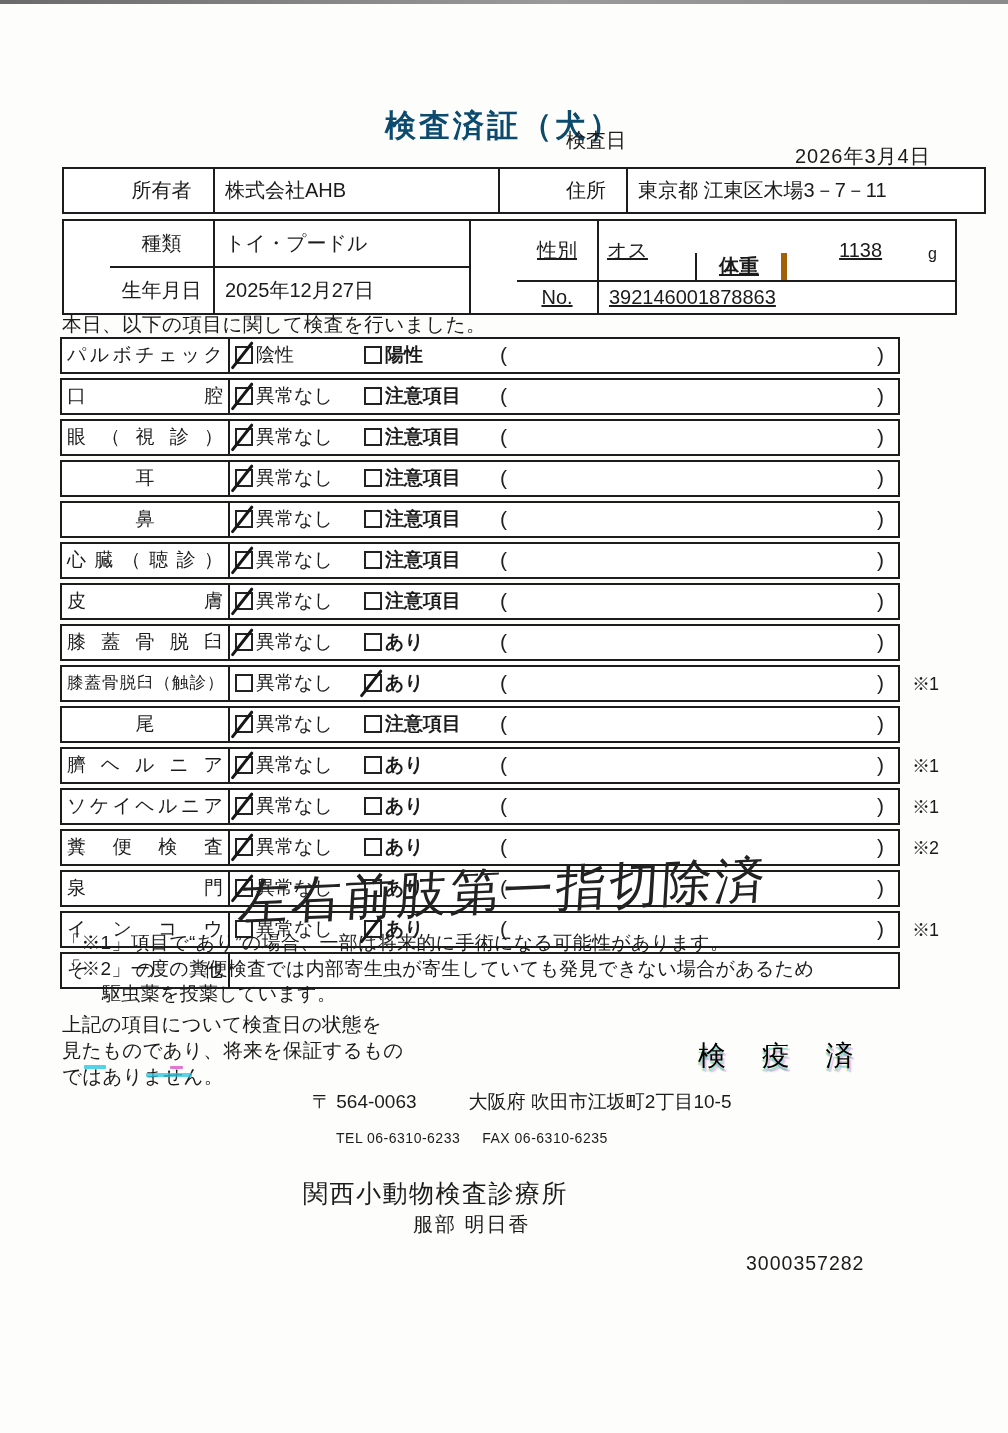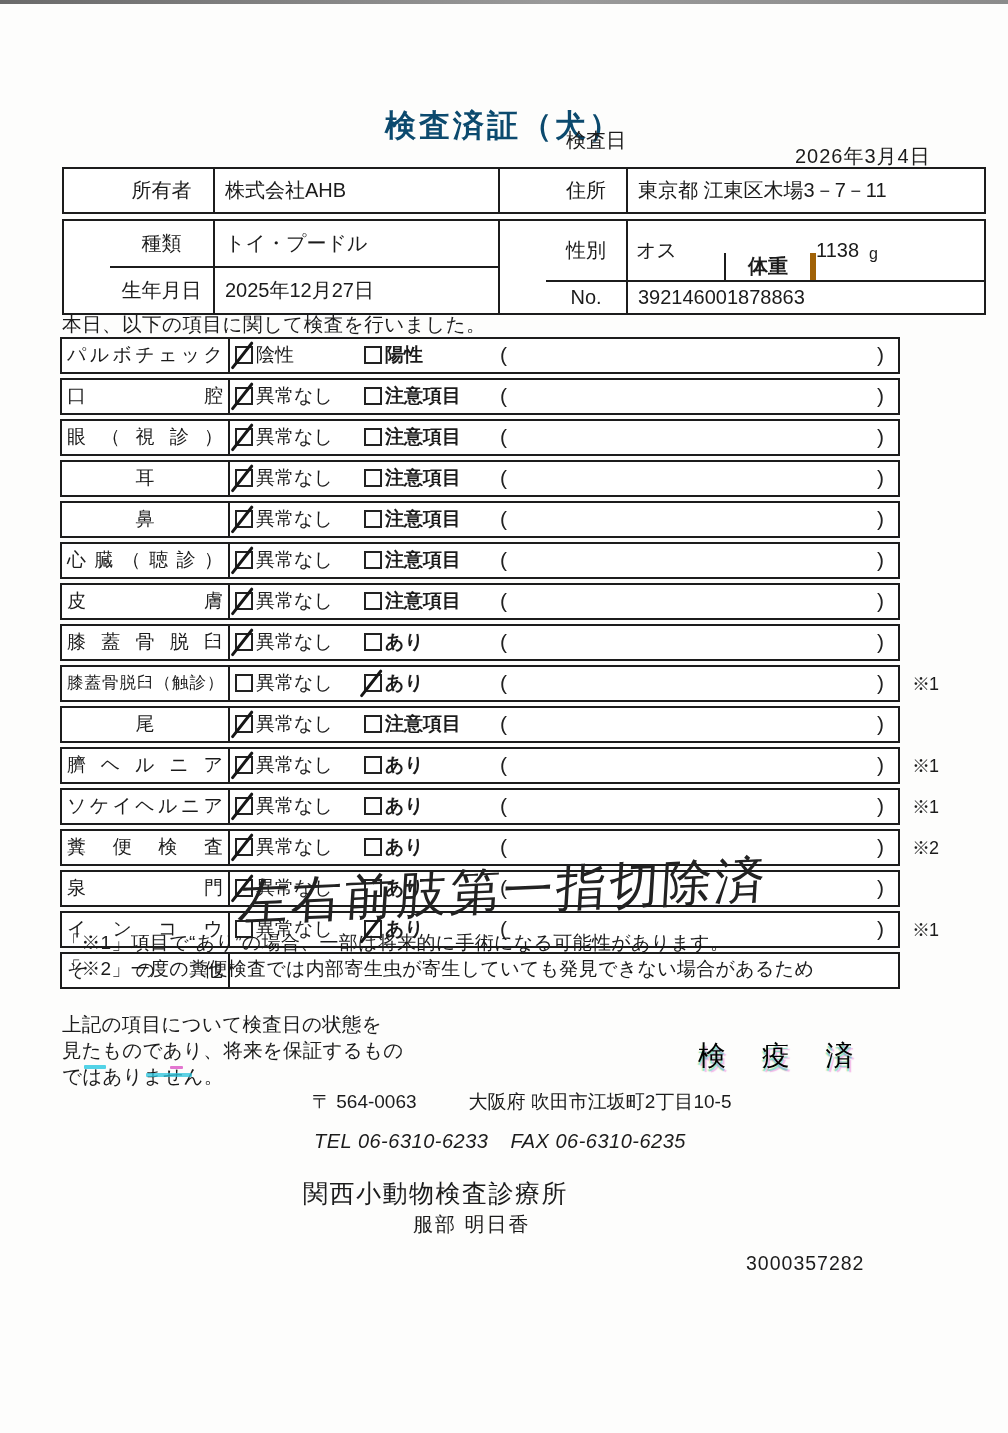--- a/index.html
+++ b/index.html
@@ -19,28 +19,28 @@
   .exam-date-value{left:795px;top:143px;font-size:20px;letter-spacing:1px;}
 
   
   .hbox{border:2.5px solid #1c1c1c;display:flex;align-items:stretch;background:#fff;padding-left:46px;}
   .hcell{display:flex;align-items:center;font-size:20px;}
   .hlabel{justify-content:center;border-right:2px solid #1c1c1c;}
   .hvalue{padding-left:10px;}
   .owner-box{left:62px;top:167px;width:426px;height:43px;}
   .addr-box{left:498px;top:167px;width:438px;height:43px;}
   .pet-box{left:62px;top:219px;width:426px;height:92px;flex-direction:column;}
-  .pet-right-box{left:498px;top:219px;width:438px;height:92px;flex-direction:column;}
+  .pet-right-box{left:469px;top:219px;width:438px;height:92px;flex-direction:column;text-decoration:underline;}
   .hrow{display:flex;flex:1;align-items:stretch;}
   .hrow+.hrow{border-top:2px solid #1c1c1c;}
   .w103{width:103px;}
   .w80{width:80px;}
   .weight-label{font-weight:bold;justify-content:center;border-left:2px solid #1c1c1c;border-right:6px solid #a16207;width:84px;margin-top:32px;}
   .sex-value{width:88px;padding-left:8px;}
-  .weight-value{flex:1;padding-right:18px;}
+  .weight-value{flex:1;justify-content:flex-end;padding-right:18px;gap:36px;}
   .weight-unit{font-size:16px;margin-left:10px;position:relative;top:3px;}
 
   .intro-line{left:62px;top:311px;font-size:19.5px;letter-spacing:0.5px;}
 
   
   .checklist{left:60px;top:337px;width:840px;}
   .crow{position:relative;height:33px;border:2px solid #1c1c1c;
     margin-bottom:4px;display:flex;align-items:stretch;background:#fff;}
   .clabel{width:168px;border-right:2px solid #1c1c1c;
     font-size:19px;line-height:31px;padding:0 5px;box-sizing:border-box;
@@ -75,21 +75,21 @@
   .a-cyan1{left:84px;top:1065px;width:22px;height:4px;background:rgba(40,200,225,0.8);}
   .a-cyan2{left:146px;top:1073px;width:46px;height:3.5px;background:rgba(40,195,220,0.75);}
   .a-mag1{left:170px;top:1066px;width:13px;height:3px;background:rgba(215,60,190,0.7);}
 
   .stamp{left:698px;top:1037px;font-size:28px;letter-spacing:14px;color:#000000;
     text-shadow:0 3px 1px rgba(0,205,225,0.45), 2px 4px 1px rgba(225,30,190,0.30),
       -1px 3px 1px rgba(240,220,40,0.35);}
 
   .postal-line{left:312px;top:1089px;font-size:19px;}
   .postal-line .gap{display:inline-block;width:52px;}
-  .tel-line{left:314px;top:1130px;font-size:20px;letter-spacing:0.5px;font-style:italic;}
+  .tel-line{left:336px;top:1130px;font-size:14px;letter-spacing:0.5px;}
   .tel-line .gap{display:inline-block;width:22px;}
   .clinic-name{left:303px;top:1177px;font-size:25px;letter-spacing:1.5px;}
   .vet-name{left:413px;top:1211px;font-size:20px;letter-spacing:2px;}
   .serial{left:746px;top:1252px;font-size:19.5px;letter-spacing:1px;}
 </style>
 </head>
 <body>
 
 <div class="abs top-edge"></div>
 
@@ -382,20 +382,21 @@
     <div class="cbody"></div>
 
   </div>
   </div>
 
 <div class="abs handwritten">左右前肢第一指切除済</div>
 
 <div class="abs footnotes">
   <div>「※1」項目で“あり”の場合、一部は将来的に手術になる可能性があります。</div>
   <div>「※2」一度の糞便検査では内部寄生虫が寄生していても発見できない場合があるため</div>
+  <div class="fn-indent">駆虫薬を投薬しています。</div>
 </div>
 
 <div class="abs disclaimer">
   <div>上記の項目について検査日の状態を</div>
   <div>見たものであり、将来を保証するもの</div>
   <div>ではありません。</div>
 </div>
 
 <div class="artifact a-cyan1"></div>
 <div class="artifact a-cyan2"></div>

